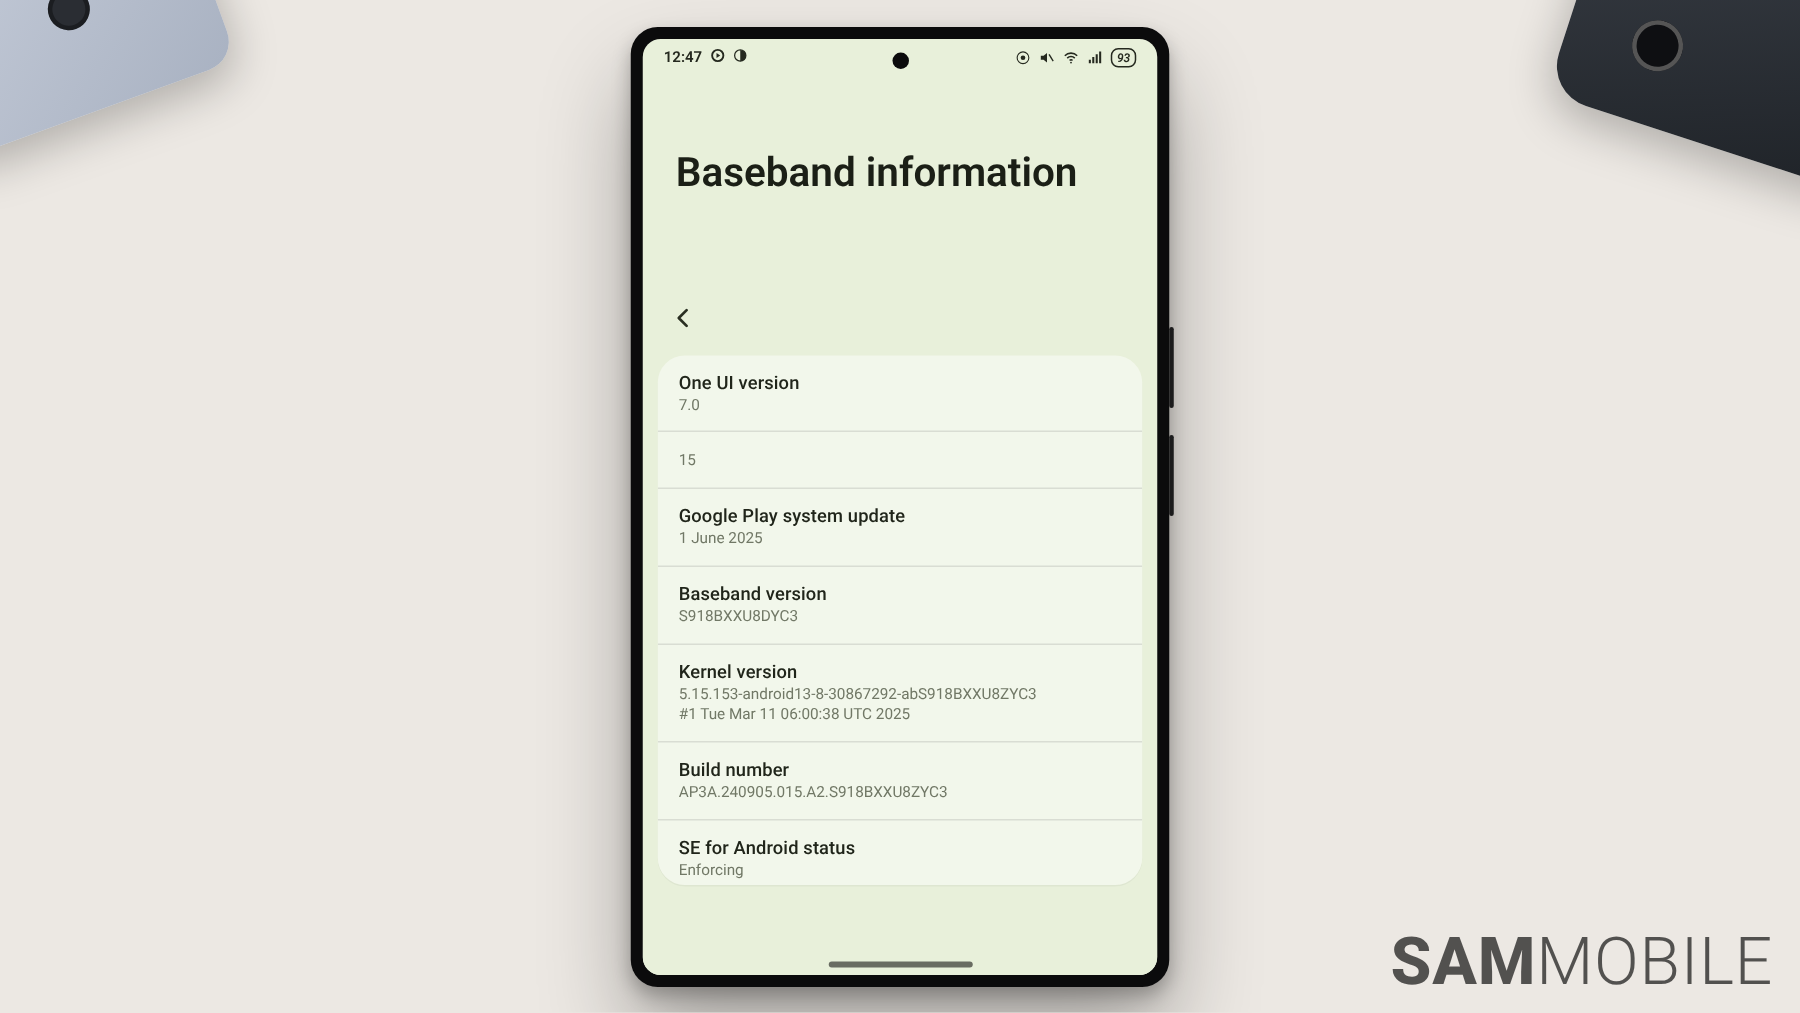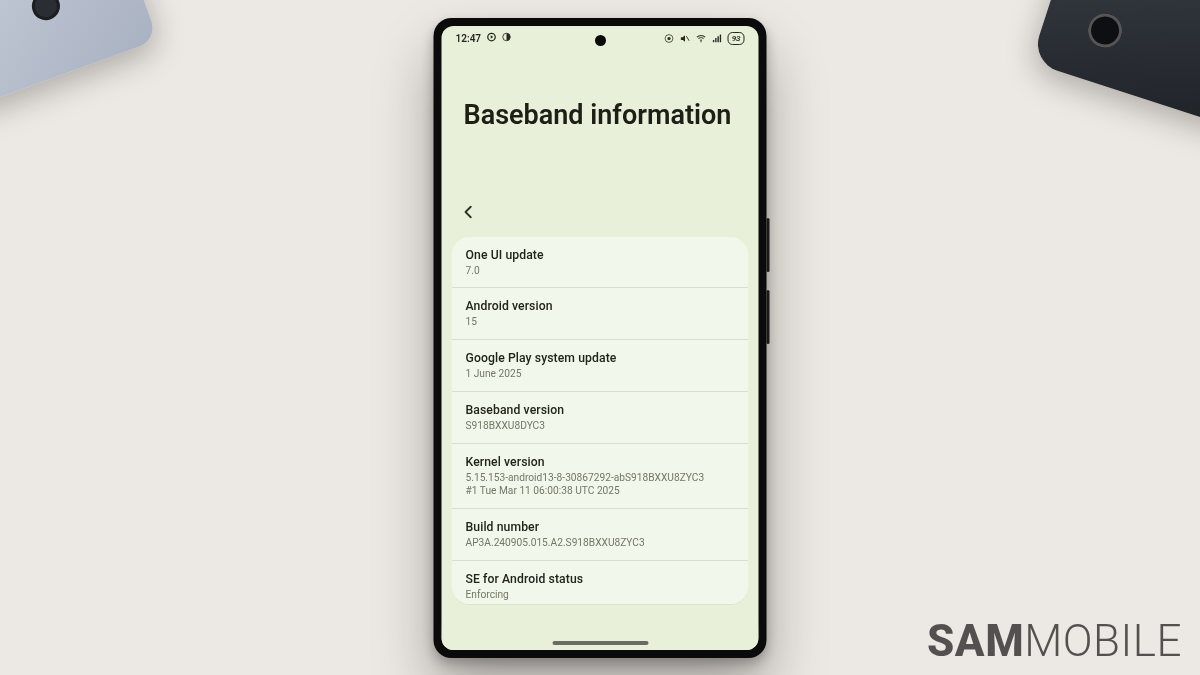--- a/index.html
+++ b/index.html
@@ -22,21 +22,21 @@
     content:""; position:absolute; border-radius:50%; background:#0e0f12; box-shadow:0 0 0 3px #555 inset;
   }
   .corner-phone.tr::before { width:34px; height:34px; left:44px; bottom:36px; }
   .corner-phone.tr::after  { width:28px; height:28px; left:28px; bottom:86px; }
 
   
   .phone {
     position: absolute;
     left: 50%; top: 50%;
     transform: translate(-50%, -50%);
-    width: 333px; height: 640px;
+    width: 359px; height: 640px;
     background: #0b0b0c;
     border-radius: 18px;
     box-shadow: 0 34px 60px rgba(0,0,0,0.30), 0 6px 12px rgba(0,0,0,0.25);
   }
   .phone::after{ 
     content:""; position:absolute; right:-3px; top:200px; width:3px; height:54px; background:#1b1b1c; border-radius:2px;
     box-shadow: 0 72px 0 #1b1b1c;
   }
   .screen {
     position: absolute; inset: 8px;
@@ -157,25 +157,24 @@
     <div class="back-row">
       <span>
         <svg viewBox="0 0 24 24" fill="none" stroke="#2a2f22" stroke-width="2.4" stroke-linecap="round" stroke-linejoin="round">
             <polyline points="15 5 8 12 15 19"></polyline>
           </svg>
       </span>
     </div>
 
     <div class="card">
       <div class="row">
-        <div class="label">One UI update</div>
+        <div class="label">One UI version</div>
         <div class="value">7.0</div>
       </div>
       <div class="row">
-        <div class="label">Android version</div>
         <div class="value">15</div>
       </div>
       <div class="row">
         <div class="label">Google Play system update</div>
         <div class="value">1 June 2025</div>
       </div>
       <div class="row">
         <div class="label">Baseband version</div>
         <div class="value">S918BXXU8DYC3</div>
       </div>

